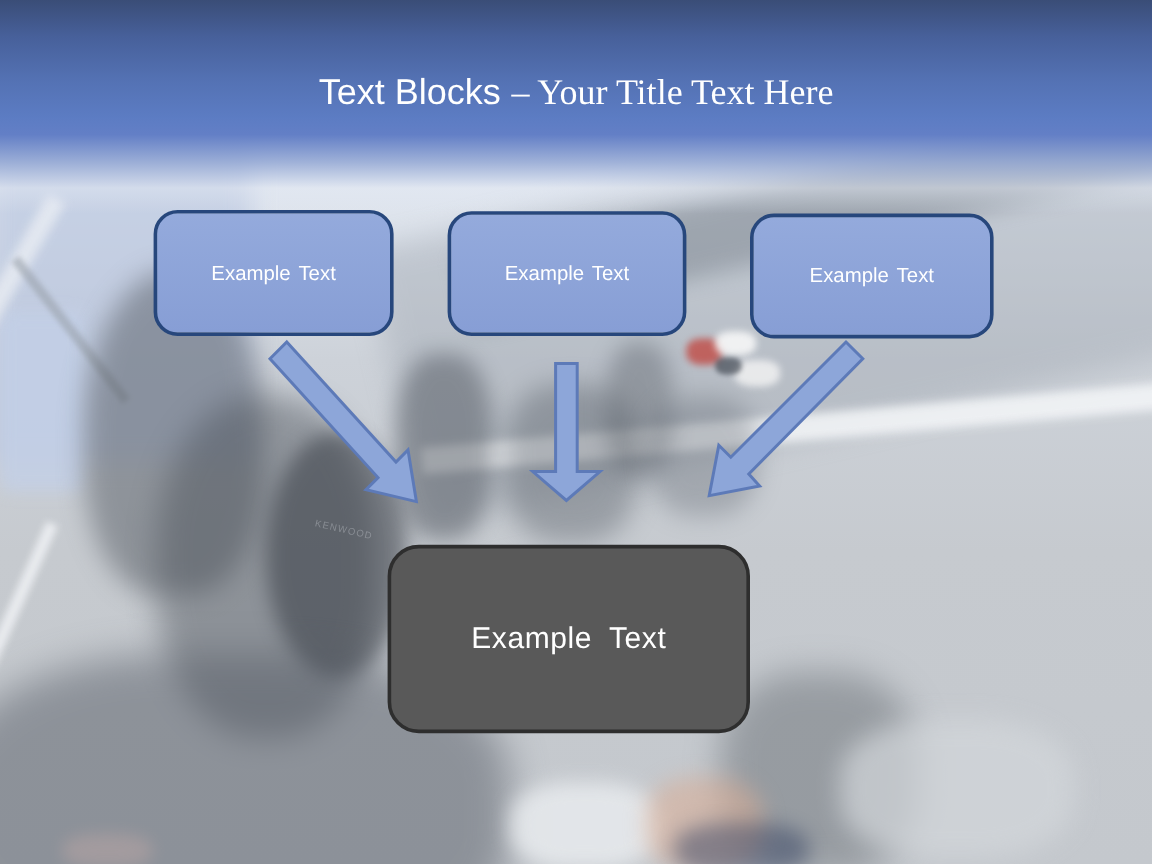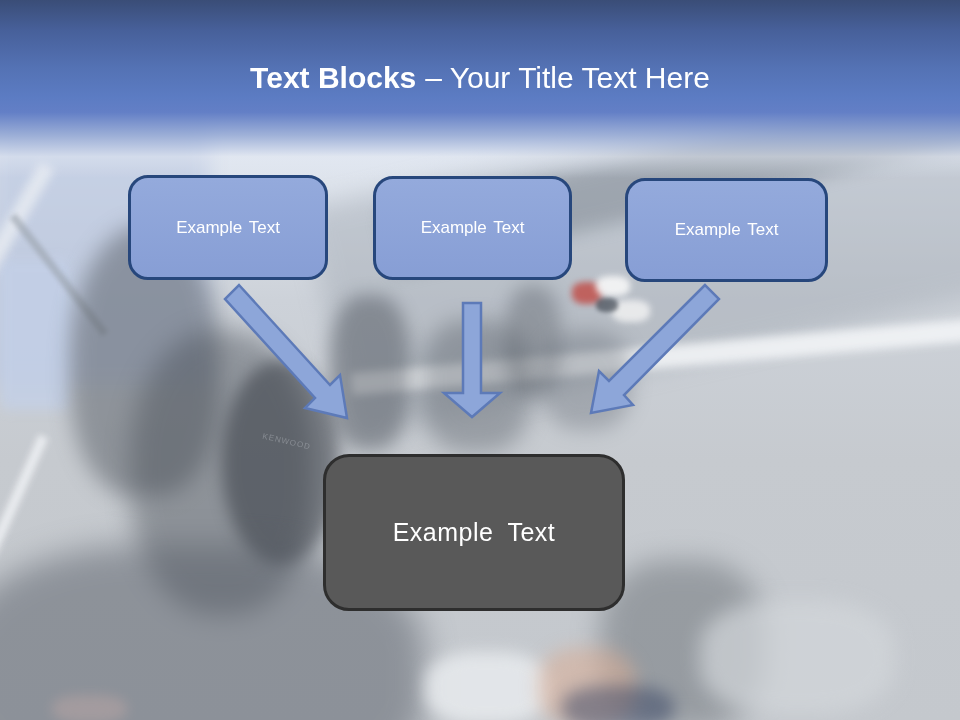--- a/index.html
+++ b/index.html
@@ -48,22 +48,22 @@
       #5c7cc3 55%,
       #637fc6 63%,
       rgba(148,168,212,.85) 76%,
       rgba(224,230,241,.5) 88%,
       rgba(228,233,241,0) 100%);
   }
   .title{
     position:absolute;left:0;top:56px;width:960px;z-index:3;margin:0;
     text-align:center;color:#ffffff;font-size:30px;line-height:44px;font-weight:400;
   }
-  .title .t-bold{font-weight:700;}
-  .title .t-rest{margin-left:.3em;}
+  .title .t-bold{font-weight:400;}
+  .title .t-rest{margin-left:.3em;font-family:Liberation Serif, serif;}
   
   .tbox{
     position:absolute;z-index:4;box-sizing:border-box;
     background:linear-gradient(180deg,#94aadc 0%,#879ed5 100%);
     border:3px solid #27477c;border-radius:20px;
     display:flex;align-items:center;justify-content:center;
     color:#ffffff;font-size:17px;word-spacing:2px;
   }
   .tbox-1{left:128px;top:175px;width:200px;height:105px;}
   .tbox-2{left:373px;top:176px;width:199px;height:104px;}

